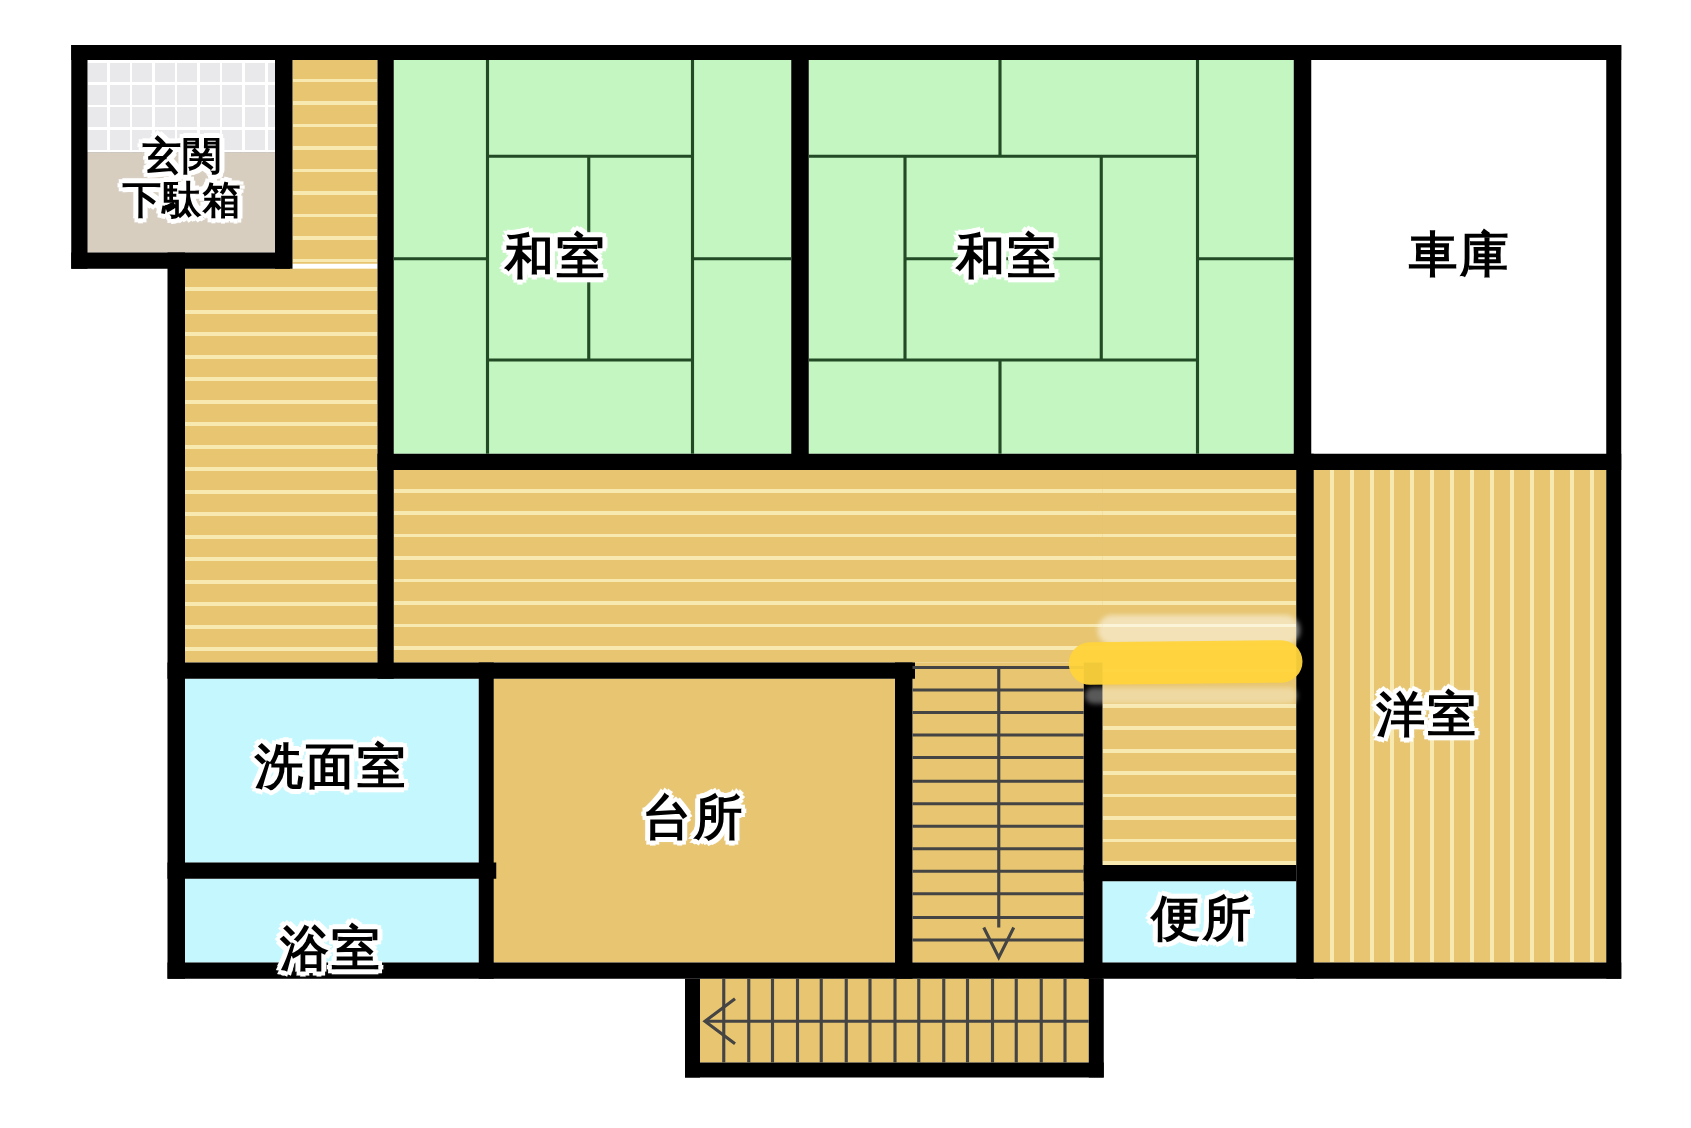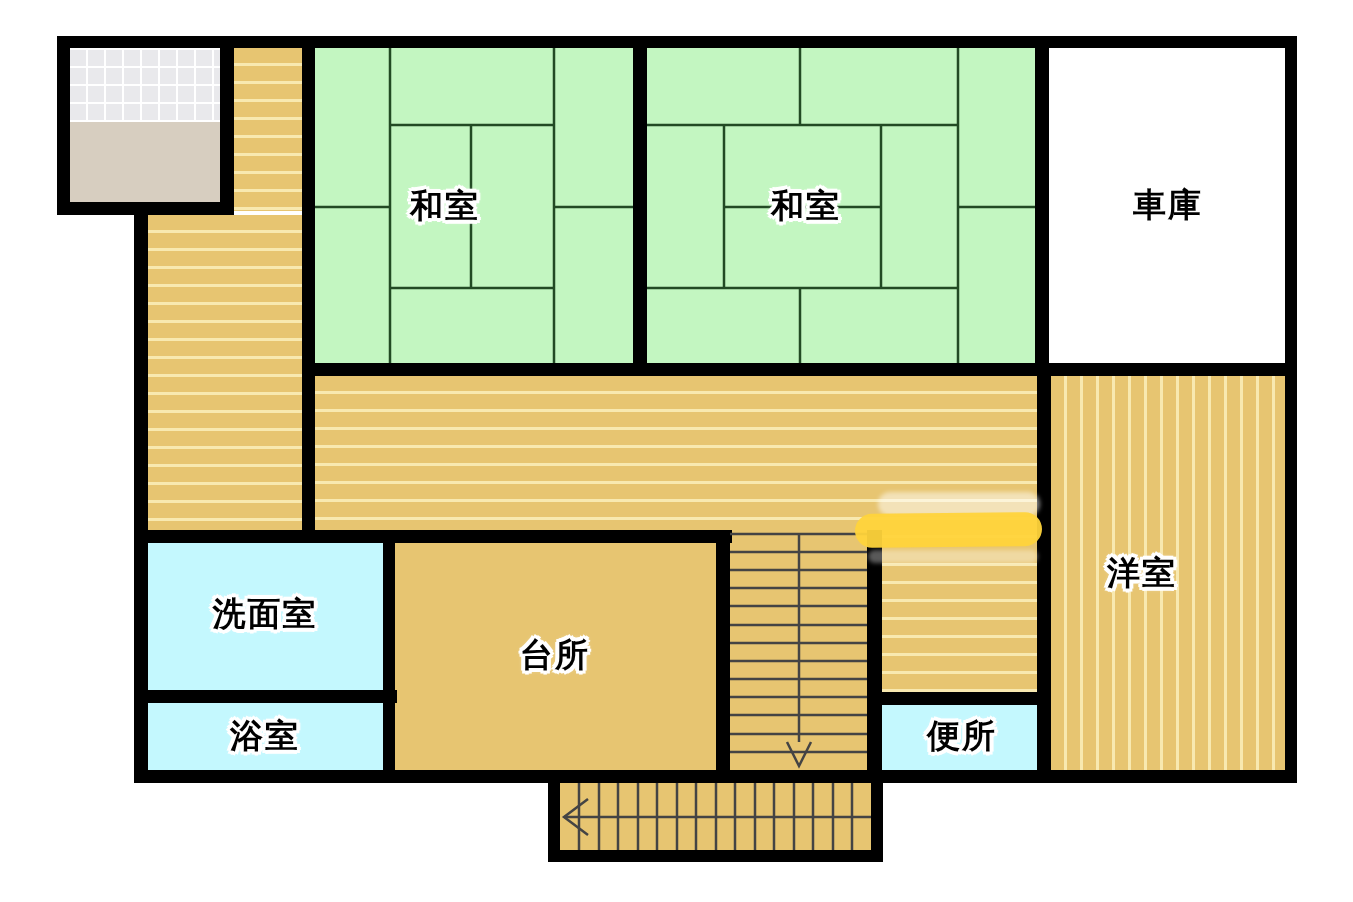--- a/index.html
+++ b/index.html
@@ -14,21 +14,21 @@
         background-image:repeating-linear-gradient(to right,transparent 0,transparent 13px,var(--floorStripe,#f8e9b0) 13px,var(--floorStripe,#f8e9b0) 16px);}
   .cyan{background-color:var(--waterCyan,#c4f8fe);}
   .tatami{background-color:var(--tatami,#c3f6c1);}
   .white{background-color:var(--garageWhite,#fff);}
   .tile{background-color:var(--tileGray,#e9e9ec);
         background-image:repeating-linear-gradient(to right,var(--tileGrout,#fff) 0,var(--tileGrout,#fff) 2px,transparent 2px,transparent 18px),
                          repeating-linear-gradient(to bottom,var(--tileGrout,#fff) 0,var(--tileGrout,#fff) 2px,transparent 2px,transparent 18px);
         border-bottom:2px solid #9a9a96;}
   .taupe{background-color:var(--genkanFloor,#d7cec0);}
   .overlay{position:absolute;left:0;top:0;pointer-events:none;}
-  .lbl{position:absolute;transform:translate(-50%,-50%);color:#000;font-weight:bold;font-size:33px;
+  .lbl{position:absolute;transform:translate(-50%,-50%);color:#000;font-weight:bold;font-size:39px;
        letter-spacing:2px;white-space:nowrap;text-align:center;line-height:1.12;
        text-shadow:-3px -3px 0 #fff,3px -3px 0 #fff,-3px 3px 0 #fff,3px 3px 0 #fff,
                    -4px 0 0 #fff,4px 0 0 #fff,0 -4px 0 #fff,0 4px 0 #fff,0 0 6px #fff;}
   .lbl.small{font-size:31px;letter-spacing:1px;}
   .marker{position:absolute;background:var(--markerYellow,#ffd43b);border-radius:17px;transform:rotate(-0.6deg);opacity:.95;}
   .smear{position:absolute;border-radius:12px;filter:blur(2px);}
 </style>
 </head>
 <body>
 
@@ -135,22 +135,26 @@
     </g>
     <g style="stroke:var(--stairLine,#444);stroke-width:2.5;fill:none;">
       <polyline points="588,799 564,817 588,835"></polyline>
     </g>
   </svg>
 
   <div class="smear" style="left:878px;top:492px;width:162px;height:24px;background:rgba(255,255,255,0.50);"></div>
   <div class="smear" style="left:868px;top:550px;width:170px;height:13px;background:rgba(255,255,255,0.35);"></div>
   <div class="marker" style="left:855px;top:513px;width:187px;height:34px;"></div>
 
+  <div class="lbl small" style="left:146px;top:143px;">
+    <div>玄関</div>
+    <div>下駄箱</div>
+  </div>
   <div class="lbl" style="left:445px;top:206px;">和室</div>
   <div class="lbl" style="left:806px;top:206px;">和室</div>
   <div class="lbl" style="left:1168px;top:205px;">車庫</div>
   <div class="lbl" style="left:265px;top:614px;">洗面室</div>
-  <div class="lbl" style="left:265px;top:736px;">浴室</div>
+  <div class="lbl" style="left:265px;top:760px;">浴室</div>
   <div class="lbl" style="left:555px;top:655px;">台所</div>
   <div class="lbl" style="left:962px;top:736px;">便所</div>
   <div class="lbl" style="left:1142px;top:573px;">洋室</div>
 
 </div>
 
 </body></html>

